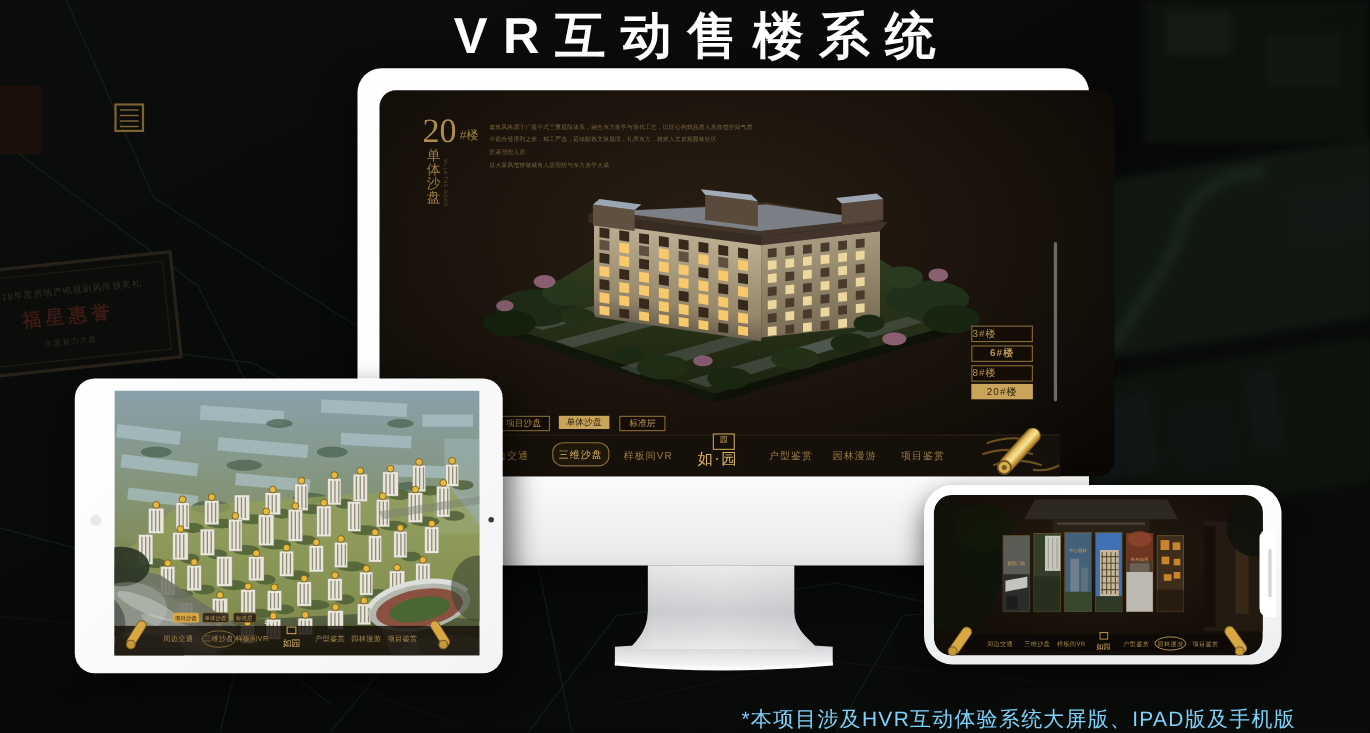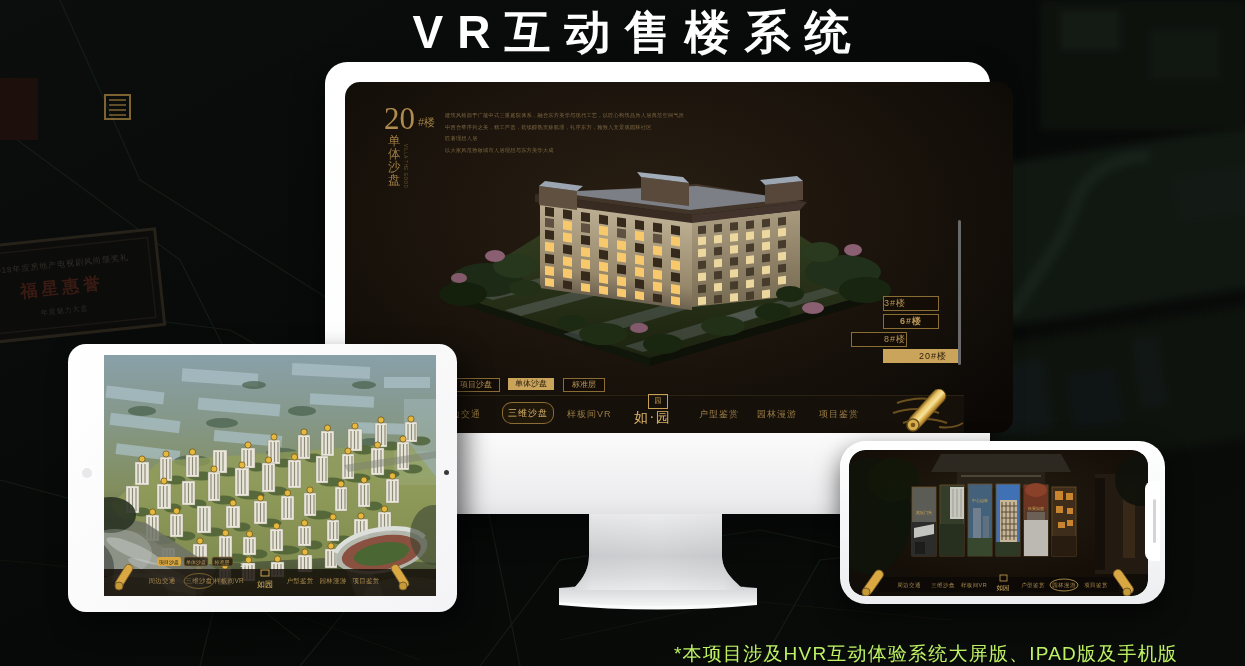--- a/index.html
+++ b/index.html
@@ -280,22 +280,22 @@
       <ellipse cx="318" cy="262" rx="20" ry="10" fill="#192610"></ellipse>
       <ellipse cx="294" cy="246" rx="9" ry="5" fill="#835a6c"></ellipse>
       <ellipse cx="378" cy="244" rx="22" ry="10" fill="#213016"></ellipse>
       <ellipse cx="428" cy="230" rx="18" ry="9" fill="#1a2811"></ellipse>
       <ellipse cx="226" cy="240" rx="14" ry="7" fill="#1c2a13"></ellipse>
     </g>
   </svg>
 
   <div class="abs" style="left:538px;top:214px;width:54px;height:13px;border:1px solid #8a6d35;background:rgba(20,13,6,0.7);color:#b99655;font-size:9px;line-height:13px;letter-spacing:1px;">3#楼</div>
   <div class="abs" style="left:538px;top:232px;width:54px;height:13px;border:1px solid #8a6d35;background:rgba(20,13,6,0.7);color:#b99655;font-size:9px;text-align:center;line-height:13px;letter-spacing:1px;font-weight:bold;">6#楼</div>
-  <div class="abs" style="left:506px;top:250px;width:54px;height:13px;border:1px solid #8a6d35;background:rgba(20,13,6,0.7);color:#b99655;font-size:9px;text-align:right;line-height:13px;letter-spacing:1px;">8#楼</div>
-  <div class="abs" style="left:538px;top:267px;width:56px;height:14px;background:#c9a45a;color:#2a1d0c;font-size:9px;text-align:center;line-height:14px;letter-spacing:1px;padding-left:22px;">20#楼</div>
+  <div class="abs" style="left:538px;top:250px;width:54px;height:13px;border:1px solid #8a6d35;background:rgba(20,13,6,0.7);color:#b99655;font-size:9px;text-align:left;line-height:13px;letter-spacing:1px;">8#楼</div>
+  <div class="abs" style="left:538px;top:267px;width:56px;height:14px;background:#c9a45a;color:#2a1d0c;font-size:9px;text-align:center;line-height:14px;letter-spacing:1px;">20#楼</div>
 
   <div class="abs" style="left:613px;top:138px;width:3px;height:145px;background:#6a6a6a;border-radius:2px;"></div>
 
   <div class="abs" style="left:107px;top:296px;width:46px;height:12px;border:1px solid #8a6d35;background:rgba(20,13,6,0.8);color:#b99655;font-size:8px;text-align:center;line-height:12px;">项目沙盘</div>
   <div class="abs" style="left:163px;top:296px;width:46px;height:12px;background:#c9a45a;color:#2a1d0c;font-size:8px;text-align:center;line-height:12px;">单体沙盘</div>
   <div class="abs" style="left:218px;top:296px;width:40px;height:12px;border:1px solid #8a6d35;background:rgba(20,13,6,0.8);color:#b99655;font-size:8px;text-align:center;line-height:12px;">标准层</div>
 
   <div class="abs" style="left:0;top:313px;width:619px;height:38px;background:#16100a;border-top:1px solid #2c2214;"></div>
 
   <div class="abs" style="left:96px;top:326px;color:#9a7c44;font-size:9px;letter-spacing:1px;">周边交通</div>
@@ -699,13 +699,13 @@
     <rect x="20" y="118" width="9" height="28" rx="4.5" transform="rotate(35 24 132)" fill="#d9a843" stroke="#7a5c26" stroke-width="0.8"></rect>
     <circle cx="17" cy="142" r="4" fill="#c79a38" stroke="#7a5c26"></circle>
     <rect x="270" y="118" width="9" height="28" rx="4.5" transform="rotate(-35 274 132)" fill="#d9a843" stroke="#7a5c26" stroke-width="0.8"></rect>
     <circle cx="278" cy="142" r="4" fill="#c79a38" stroke="#7a5c26"></circle>
   </g>
 </svg>
 
 <div class="abs" style="left:1145px;top:481px;width:15px;height:80px;background:#ffffff;border-radius:8px 0 0 8px;"></div>
 <div class="abs" style="left:1153px;top:499px;width:3px;height:44px;background:#d4d4d6;border-radius:2px;"></div>
 
-<div class="abs" style="left:674px;top:641px;color:#bef264;font-size:19px;letter-spacing:1.2px;">*本项目涉及HVR互动体验系统大屏版、IPAD版及手机版</div>
+<div class="abs" style="left:674px;top:641px;color:#7dd3fc;font-size:19px;letter-spacing:1.2px;">*本项目涉及HVR互动体验系统大屏版、IPAD版及手机版</div>
 
 </body></html>

